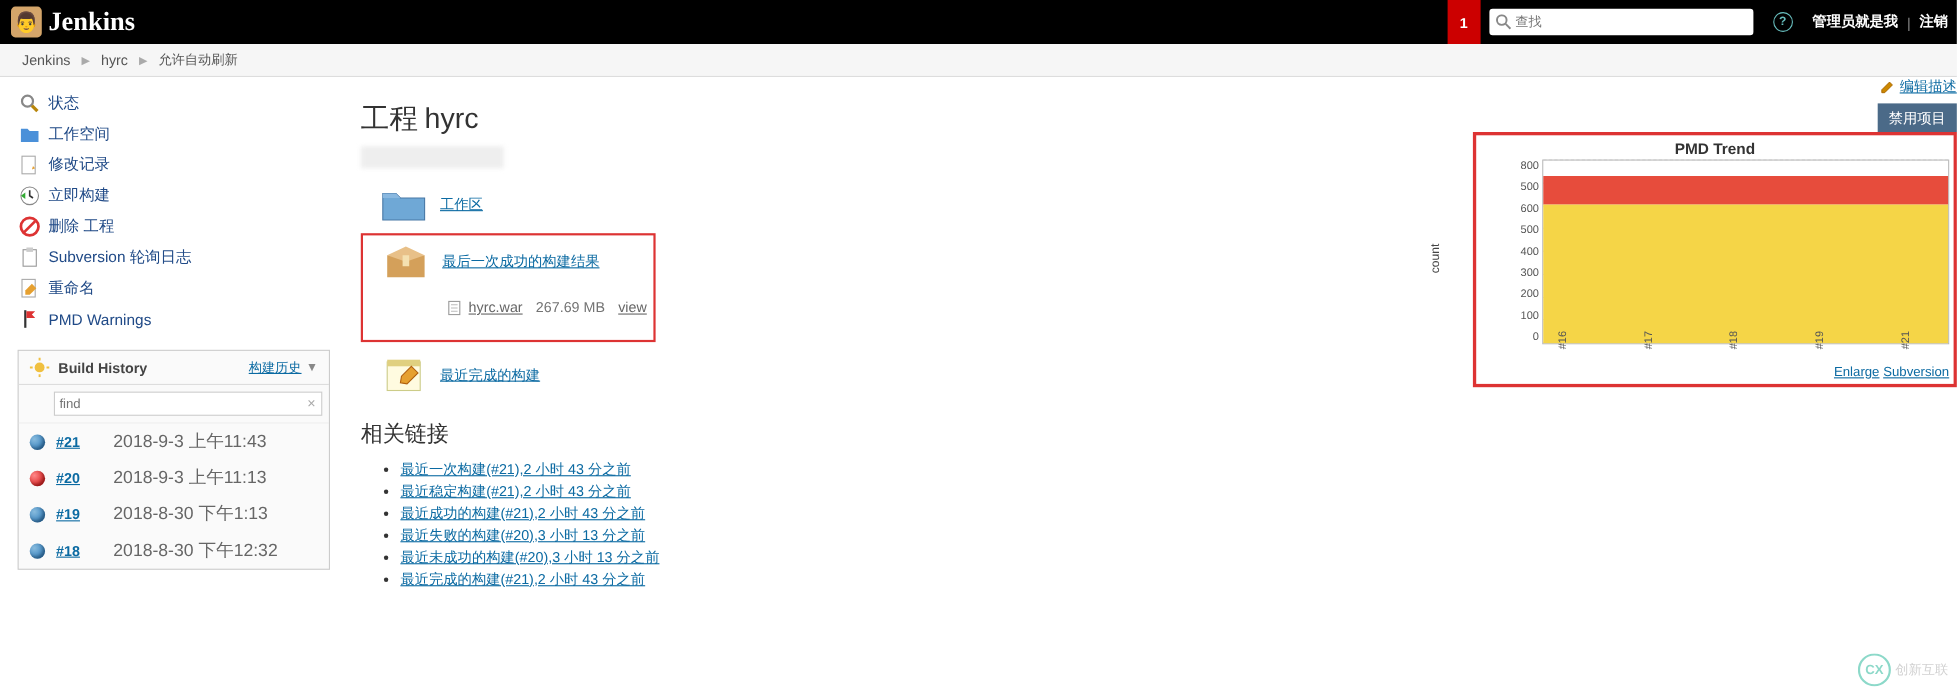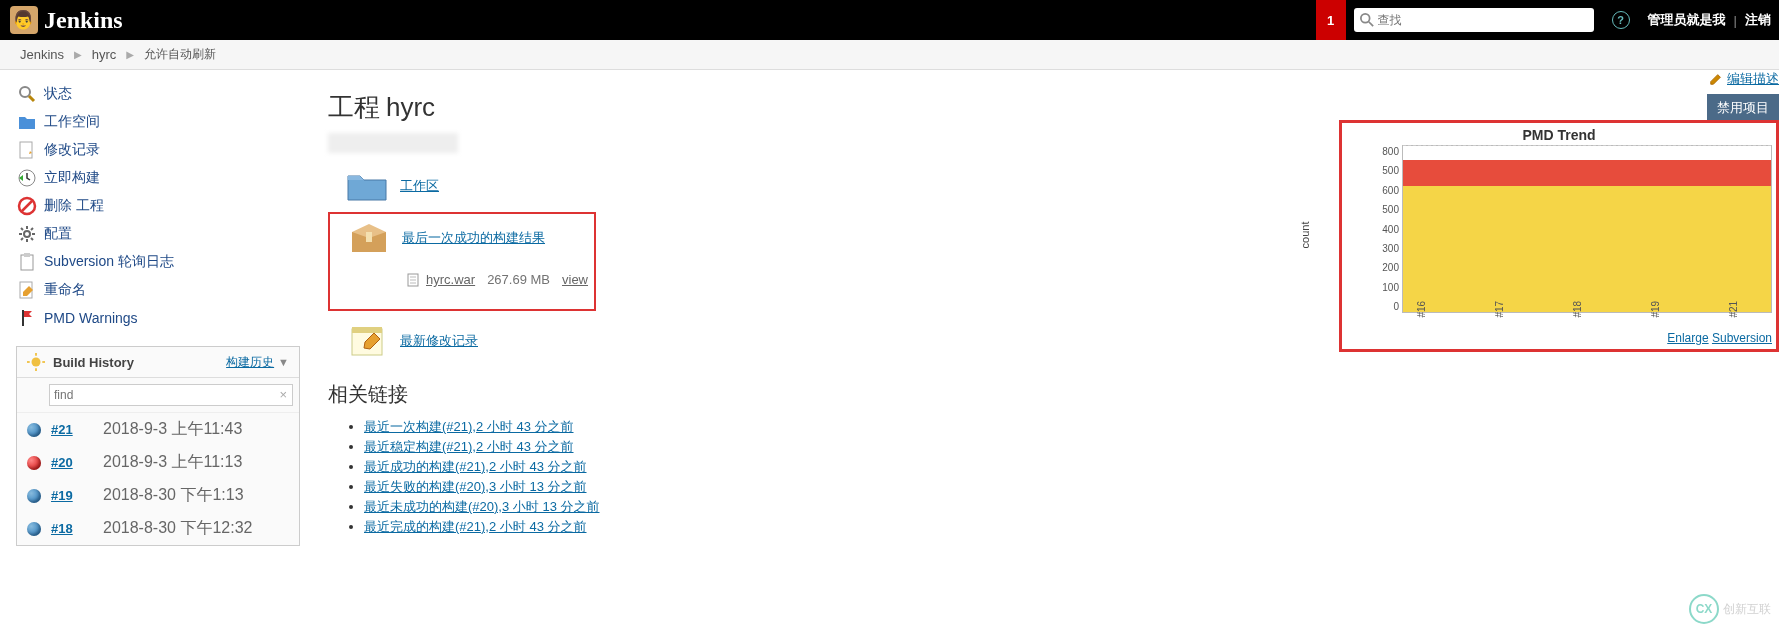--- a/index.html
+++ b/index.html
@@ -155,38 +155,20 @@
             <svg width="20" height="20" viewBox="0 0 20 20">
               <circle cx="10" cy="10" r="8" fill="none" stroke="#d33" stroke-width="2.5"></circle>
               <line x1="5" y1="15" x2="15" y2="5" stroke="#d33" stroke-width="2.5"></line>
             </svg>
           </span>
           <a href="#">删除 工程</a>
         </div>
         <div class="task">
           <span class="ic">
             <svg width="20" height="20" viewBox="0 0 20 20">
-              <circle cx="10" cy="10" r="3" fill="none" stroke="#666" stroke-width="2"></circle>
-              <g stroke="#666" stroke-width="2">
-                <line x1="10" y1="2" x2="10" y2="5"></line>
-                <line x1="10" y1="15" x2="10" y2="18"></line>
-                <line x1="2" y1="10" x2="5" y2="10"></line>
-                <line x1="15" y1="10" x2="18" y2="10"></line>
-                <line x1="4" y1="4" x2="6" y2="6"></line>
-                <line x1="14" y1="14" x2="16" y2="16"></line>
-                <line x1="4" y1="16" x2="6" y2="14"></line>
-                <line x1="14" y1="6" x2="16" y2="4"></line>
-              </g>
-            </svg>
-          </span>
-          <a href="#">配置</a>
-        </div>
-        <div class="task">
-          <span class="ic">
-            <svg width="20" height="20" viewBox="0 0 20 20">
               <rect x="4" y="3" width="12" height="15" fill="#fff" stroke="#999"></rect>
               <rect x="7" y="1" width="6" height="4" fill="#ccc"></rect>
             </svg>
           </span>
           <a href="#">Subversion 轮询日志</a>
         </div>
         <div class="task">
           <span class="ic">
             <svg width="20" height="20" viewBox="0 0 20 20">
               <rect x="3" y="2" width="12" height="16" fill="#fff" stroke="#aaa"></rect>
@@ -298,21 +280,21 @@
         <a href="#">view</a>
       </div>
     </div>
 
     <div class="item-block">
       <svg width="42" height="36" viewBox="0 0 42 36">
           <rect x="6" y="6" width="30" height="26" fill="#fffbe0" stroke="#cc8"></rect>
           <rect x="6" y="4" width="30" height="6" fill="#e0d080"></rect>
           <path d="M28 10l6 6-10 10-6-1 1-6z" fill="#e6a030" stroke="#b06010"></path>
         </svg>
-      <a href="#">最新修改记录</a>
+      <a href="#">最近完成的构建</a>
     </div>
 
     <h2 class="rel">相关链接</h2>
     <ul class="links" id="related-links">
         <li><a href="#">最近一次构建(#21),2 小时 43 分之前</a></li>
         <li><a href="#">最近稳定构建(#21),2 小时 43 分之前</a></li>
         <li><a href="#">最近成功的构建(#21),2 小时 43 分之前</a></li>
         <li><a href="#">最近失败的构建(#20),3 小时 13 分之前</a></li>
         <li><a href="#">最近未成功的构建(#20),3 小时 13 分之前</a></li>
         <li><a href="#">最近完成的构建(#21),2 小时 43 分之前</a></li>

